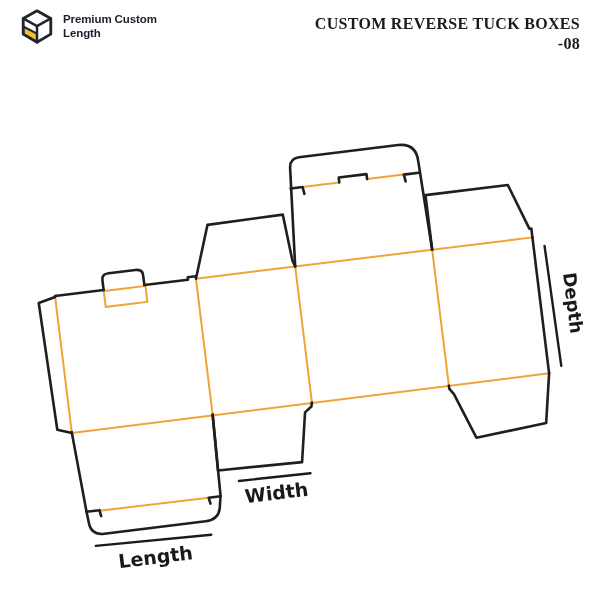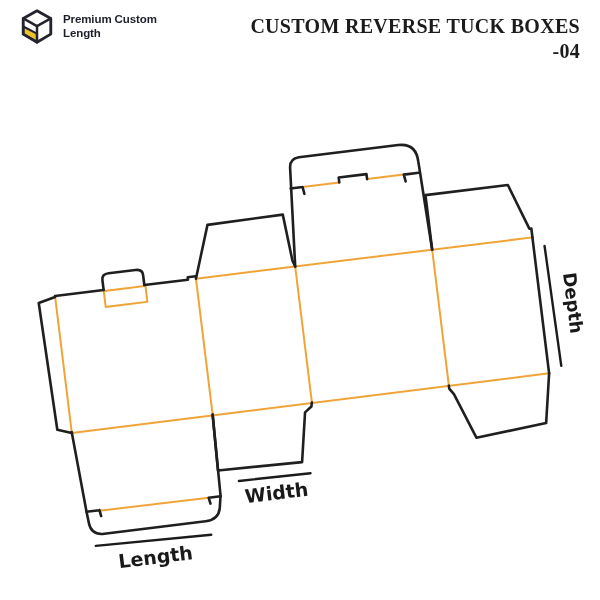--- a/index.html
+++ b/index.html
@@ -12,21 +12,21 @@
     display:flex;align-items:center;gap:7px;
   }
   .logo-text{
     font-family:"Liberation Sans",sans-serif;
     font-weight:bold;font-size:11.5px;line-height:1.18;
     color:#1c1f29;letter-spacing:-0.1px;
   }
   .title-block{
     position:absolute;top:14px;right:20px;text-align:right;
     font-family:"Liberation Serif",serif;font-weight:bold;
-    font-size:20px;line-height:1.25;color:#1b1b1b;letter-spacing:0.3px;
+    font-size:16px;line-height:1.25;color:#1b1b1b;letter-spacing:0.3px;
   }
   .dieline-wrap{position:absolute;left:0;top:0;width:600px;height:600px;}
   svg text{font-family:"DejaVu Sans","Liberation Sans",sans-serif;font-weight:bold;}
 </style>
 </head>
 <body>
 
 <div class="logo">
   <svg width="38" height="38" viewBox="0 0 40 40">
     <g fill="none" stroke-linejoin="round" stroke-linecap="round" stroke="#23242E">
@@ -37,21 +37,21 @@
     </g>
   </svg>
   <div class="logo-text">
     <div>Premium Custom</div>
     <div>Length</div>
   </div>
 </div>
 
 <div class="title-block">
   <div>CUSTOM REVERSE TUCK BOXES</div>
-  <div>-04</div>
+  <div>-08</div>
 </div>
 
 <div class="dieline-wrap">
 <svg width="600" height="600" viewBox="0 0 600 600">
   <g transform="translate(55,296) rotate(-7)" fill="none" stroke-linecap="round" stroke-linejoin="round">
 
     <g stroke-width="2" stroke="#F0A438">
       <path d="M 142,0 L 481,0"></path>
       <path d="M 0,138 L 481,137"></path>
       <path d="M 0,1 L 0,138"></path>

